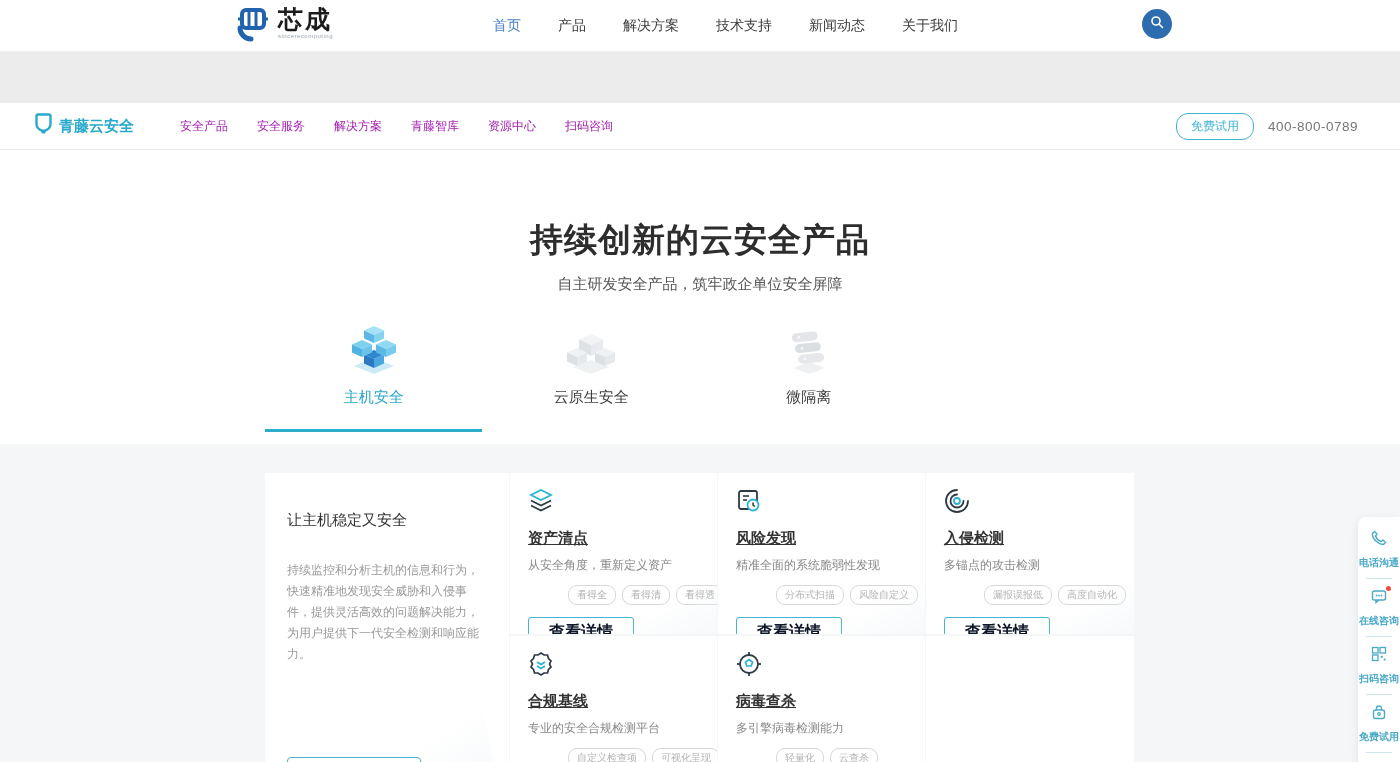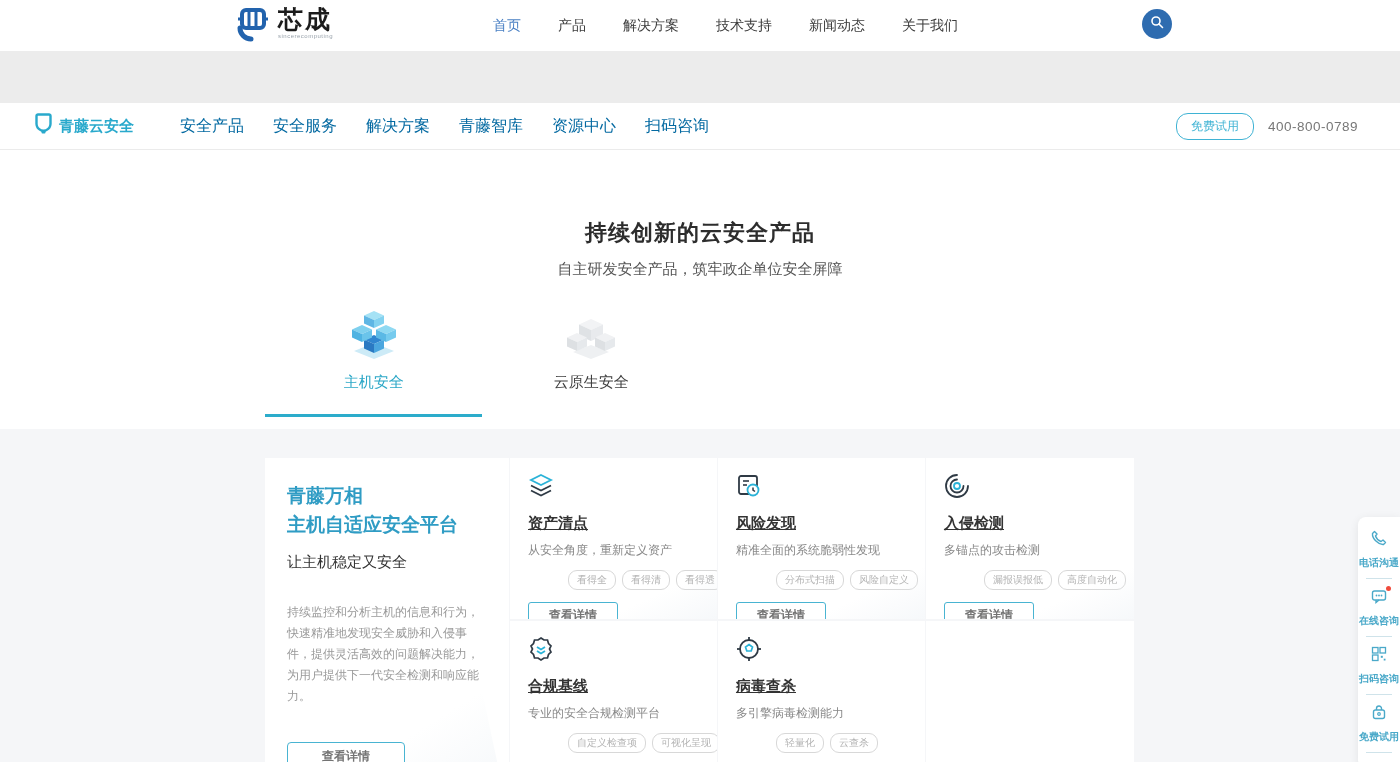--- a/index.html
+++ b/index.html
@@ -20,29 +20,29 @@
 
   
   .band { height:51px; background:#ececec; }
 
   
   .subhdr { height:47px; background:#fff; border-bottom:1px solid #ebebeb;
     display:flex; align-items:center; padding:0 42px 0 35px; }
   .qbrand { display:flex; align-items:center; gap:7px; cursor:pointer; }
   .qbrand .txt { font-size:15px; font-weight:bold; color:#29a9cc; }
   .subnav { display:flex; gap:29px; margin-left:46px; flex:1; }
-  .subnav .itm { font-size:16px; color:#0369a1; cursor:pointer; }
+  .subnav .itm { font-size:12px; color:#a21caf; cursor:pointer; }
   .subright { display:flex; align-items:center; gap:14px; }
   .trialbtn { border:1px solid #3fb3d4; color:#3fb3d4; font-size:12px; border-radius:12px;
     padding:4px 14px; background:#fff; cursor:pointer; }
   .phone { font-size:13.5px; color:#777; letter-spacing:.5px; }
 
   
   .hero { background:#fff; padding-top:68px; }
-  .hero h1 { text-align:center; font-size:22px; color:#2d2d2d; font-weight:600; letter-spacing:1px; }
+  .hero h1 { text-align:center; font-size:33px; color:#2d2d2d; font-weight:600; letter-spacing:1px; }
   .hero .sub { text-align:center; font-size:15px; color:#555; margin-top:12px; }
 
   
   .tabs { width:870px; margin:30px 0 0 265px; display:flex; }
   .tab { width:217.5px; display:flex; flex-direction:column; align-items:center; cursor:pointer; padding-bottom:12px; }
   .tab .ticon { height:52px; display:flex; align-items:flex-end; justify-content:center; }
   .tab .tlabel { font-size:15px; color:#3f3f3f; margin-top:12px; }
   .tab .tbar { width:217px; height:3px; background:transparent; margin-top:22px; }
   .tab.active .tlabel { color:#2ba7c7; }
   .tab.active .tbar { background:#2caccb; }
@@ -53,22 +53,22 @@
     gap:2px 1px; width:870px; }
   .card { background:#fff; position:relative; overflow:hidden; }
   .pcard { padding:15px 18px; }
   .pcard::after { content:""; position:absolute; right:-30px; bottom:-40px; width:120px; height:120px;
     background:linear-gradient(135deg, rgba(238,242,246,0) 40%, rgba(234,239,244,.9) 100%);
     transform:rotate(20deg); pointer-events:none; }
   .pcard .ptitle { font-size:15px; font-weight:bold; color:#333; margin-top:11px;text-decoration:underline; }
   .pcard .pdesc { font-size:12px; color:#888; margin-top:9px; }
   .tags { display:flex; gap:6px; margin-top:11px;padding-left:40px; }
   .tag { border:1px solid #d8d8d8; color:#b3b3b3; font-size:10px; border-radius:9px; padding:2px 8px; white-space:nowrap; }
-  .detailbtn { margin-top:12px; display:inline-block; border:1px solid #49b4d2; color:#737373;
-    background:#fff; font-size:12px; font-weight:bold; padding:4px 20px; border-radius:3px; cursor:pointer; }
+  .detailbtn { margin-top:12px; display:inline-block; border:1px solid #49b4d2; color:#0f172a;
+    background:#fff; font-size:16px; font-weight:bold; padding:4px 20px; border-radius:3px; cursor:pointer; }
 
   
   .fcard { grid-row:1 / span 2; padding:24px 22px; }
   .fcard::before { content:""; position:absolute; left:10px; bottom:-60px; width:230px; height:200px;
     background:linear-gradient(160deg, rgba(240,244,248,0) 30%, rgba(233,239,244,.95) 100%);
     transform:rotate(-12deg); pointer-events:none; }
   .fcard .ftitle { font-size:19px; font-weight:bold; color:#2f9cc4; line-height:1.5; }
   .fcard .fsub { font-size:15px; color:#333; margin-top:14px; }
   .fcard .fdesc { font-size:12px; color:#999; line-height:1.75; margin-top:30px; }
   .fcard .detailbtn { position:absolute; left:22px; top:272px; padding:5px 34px; border-radius:4px; z-index:2; }
@@ -184,31 +184,44 @@
           <polygon points="6,26.5 16,31 16,40 6,35.5" fill="#dde0e3"></polygon>
           <polygon points="26,26.5 16,31 16,40 26,35.5" fill="#e6e9ec"></polygon>
           <polygon points="44,22 54,26.5 44,31 34,26.5" fill="#f0f1f3"></polygon>
           <polygon points="34,26.5 44,31 44,40 34,35.5" fill="#dde0e3"></polygon>
           <polygon points="54,26.5 44,31 44,40 54,35.5" fill="#e6e9ec"></polygon>
         </svg>
       </span>
       <span class="tlabel">云原生安全</span>
       <span class="tbar"></span>
     </div>
+    <div class="tab">
+      <span class="ticon">
+        <svg width="56" height="52" viewBox="0 0 56 52">
+          <polygon points="28,38 44,44 28,50 12,44" fill="#eef0f2"></polygon>
+          <g transform="rotate(-6 28 24)">
+            <rect x="12" y="8" width="26" height="9" rx="4.5" fill="#e3e5e8"></rect>
+            <rect x="14" y="19" width="26" height="9" rx="4.5" fill="#dcdfe2"></rect>
+            <rect x="16" y="30" width="26" height="9" rx="4.5" fill="#e6e8eb"></rect>
+            <circle cx="19" cy="12.5" r="1.4" fill="#f7f8f9"></circle>
+            <circle cx="21" cy="23.5" r="1.4" fill="#f7f8f9"></circle>
+            <circle cx="23" cy="34.5" r="1.4" fill="#f7f8f9"></circle>
+          </g>
+        </svg>
+      </span>
+      <span class="tlabel">微隔离</span>
+      <span class="tbar"></span>
+    </div>
   </div>
 </div>
 
 <div class="section">
   <div class="grid">
 
     <div class="card fcard">
-      <div class="ftitle">
-        <div>青藤万相</div>
-        <div>主机自适应安全平台</div>
-      </div>
       <div class="fsub">让主机稳定又安全</div>
       <div class="fdesc">持续监控和分析主机的信息和行为，快速精准地发现安全威胁和入侵事件，提供灵活高效的问题解决能力，为用户提供下一代安全检测和响应能力。</div>
       <button class="detailbtn">查看详情</button>
     </div>
 
     <div class="card pcard">
       <span>
         <svg width="26" height="26" viewBox="0 0 26 26">
           <polygon points="13,2 23,7 13,12 3,7" fill="none" stroke="#2bb3d8" stroke-width="1.8"></polygon>
           <polyline points="3,12.5 13,17.5 23,12.5" fill="none" stroke="#2f3a45" stroke-width="1.8"></polyline>

